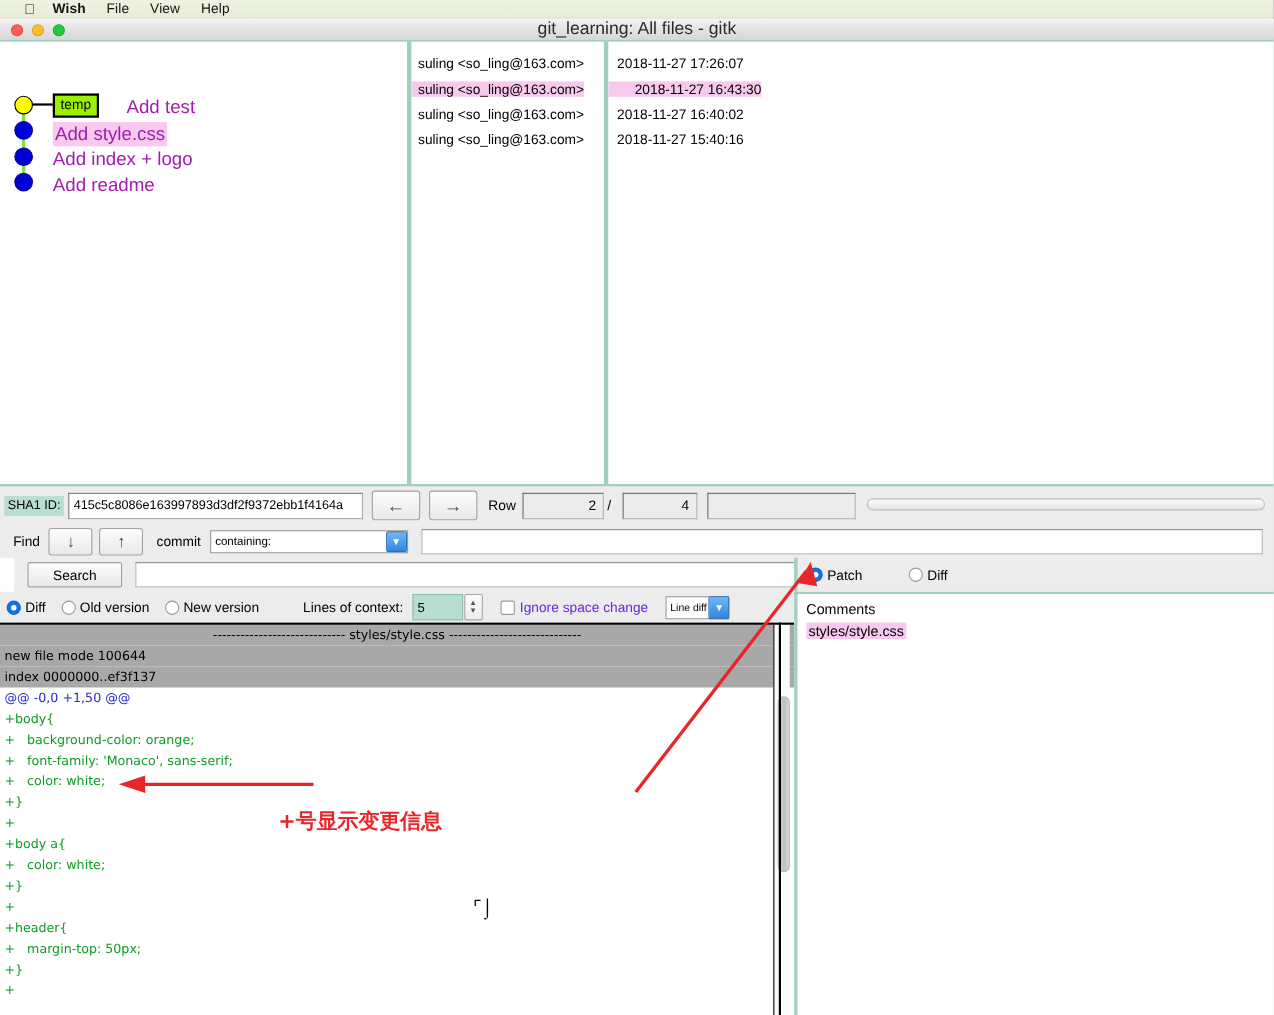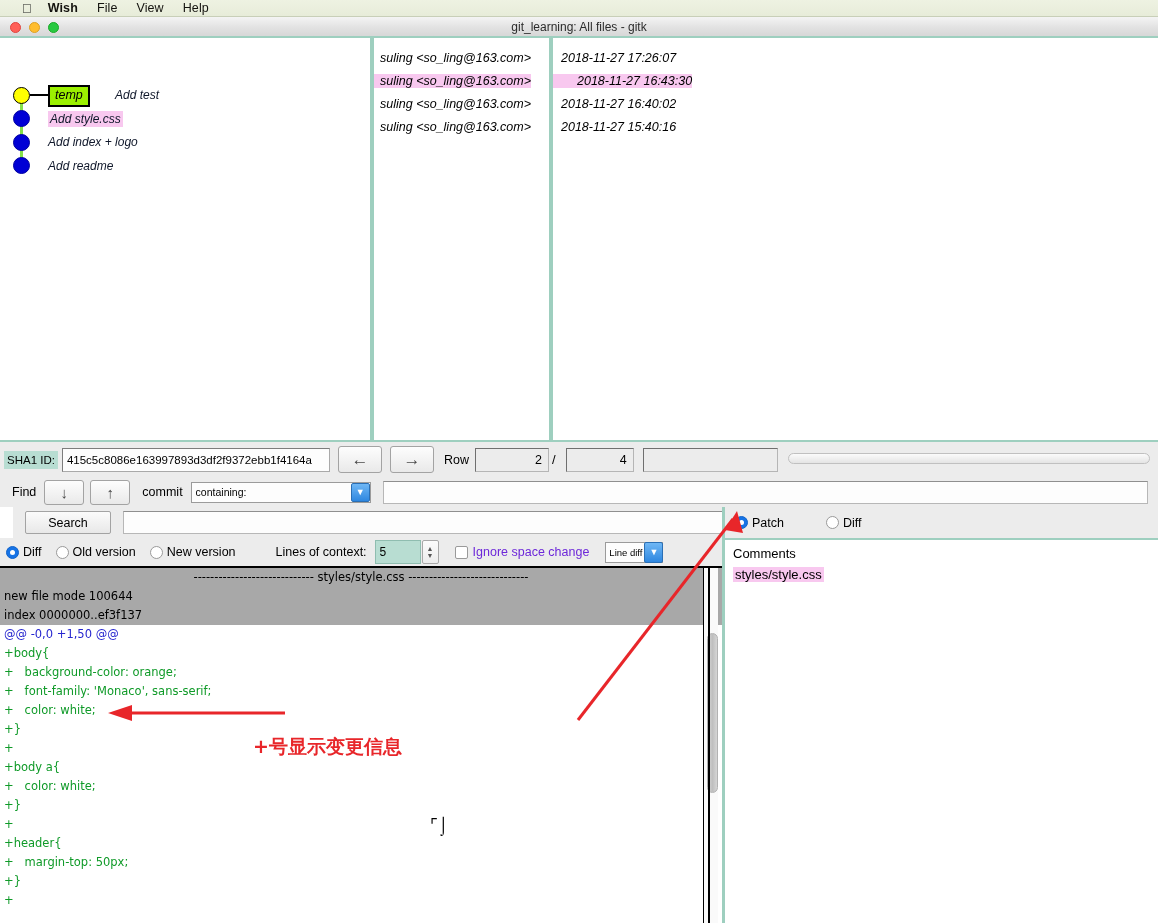--- a/index.html
+++ b/index.html
@@ -33,34 +33,34 @@
   .win {
     position: absolute; left: 0; top: 17px; width: 1158px; height: 906px;
     background: #ffffff;
   }
   .titlebar {
     position: relative; height: 21px; width: 1158px;
     background: linear-gradient(to bottom, #f4f4f4 0%, #e2e2e2 55%, #d7d7d7 100%);
     border-bottom: 2px solid #9ecfbf;
     display: flex; align-items: center; justify-content: center;
   }
-  .titlebar .title { font-size: 12px; color: #2b2b2b; }
+  .titlebar .title { font-size: 16px; color: #2b2b2b; }
   .traffic { position: absolute; left: 10px; top: 5px; display: flex; gap: 8px; }
   .light { width: 11px; height: 11px; border-radius: 50%; }
   .light.r { background: #ff5f57; border: 1px solid #e0443e; }
   .light.y { background: #ffbd2e; border: 1px solid #dea123; }
   .light.g { background: #28c940; border: 1px solid #1aab29; }
 
   
   .panes {
     position: absolute; left: 0; top: 21px; width: 1158px; height: 402px;
     background: #9ecfbf;
     display: flex;
   }
-  .pane { background: #ffffff; height: 100%; position: relative; overflow: hidden; font-style: italic; }
+  .pane { background: #ffffff; height: 100%; position: relative; overflow: hidden; }
   .pane.graph  { width: 370px; margin-right: 4px; }
   .pane.author { width: 175px; margin-right: 4px; }
   .pane.date   { flex: 1 1 auto; }
 
   .rowlist { position: absolute; left: 0; top: 0; width: 100%; }
   .crow { height: 23px; display: flex; align-items: center; position: relative; }
   .crow .txt { font-size: 12.5px; color: #000; white-space: nowrap; }
   .crow.sel .txt { background: #f8c8ef; }
 
   
@@ -71,21 +71,21 @@
   }
   .gnode.head { background: #ffff00; }
   .gnode.norm { background: #0000d5; border-color: #0000a0; }
   .gline { position: absolute; left: 20px; width: 3px; background: #84e048; }
   .headline { position: absolute; left: 30px; top: 56px; width: 19px; height: 2px; background: #000; }
   .reftag {
     position: absolute; left: 48px; top: 47px;
     background: #9bf000; border: 2px solid #000;
     font-size: 12.5px; padding: 0px 5px 1px 5px; line-height: 17px; color: #000;
   }
-  .ctext { position: absolute; font-size: 12px; color: #0f172a; white-space: nowrap; }
+  .ctext { position: absolute; font-size: 17px; color: #a21caf; white-space: nowrap; }
 
   
   .shabar {
     position: absolute; left: 0; top: 423px; width: 1158px; height: 37px;
     background: #ececec; display: flex; align-items: center; padding: 0 4px;
     border-top: 2px solid #9ecfbf;
   }
   .shalabel {
     font-size: 11.5px; color: #000; background: #b8ddd2;
     padding: 3px 3px; margin-right: 4px; white-space: nowrap;

